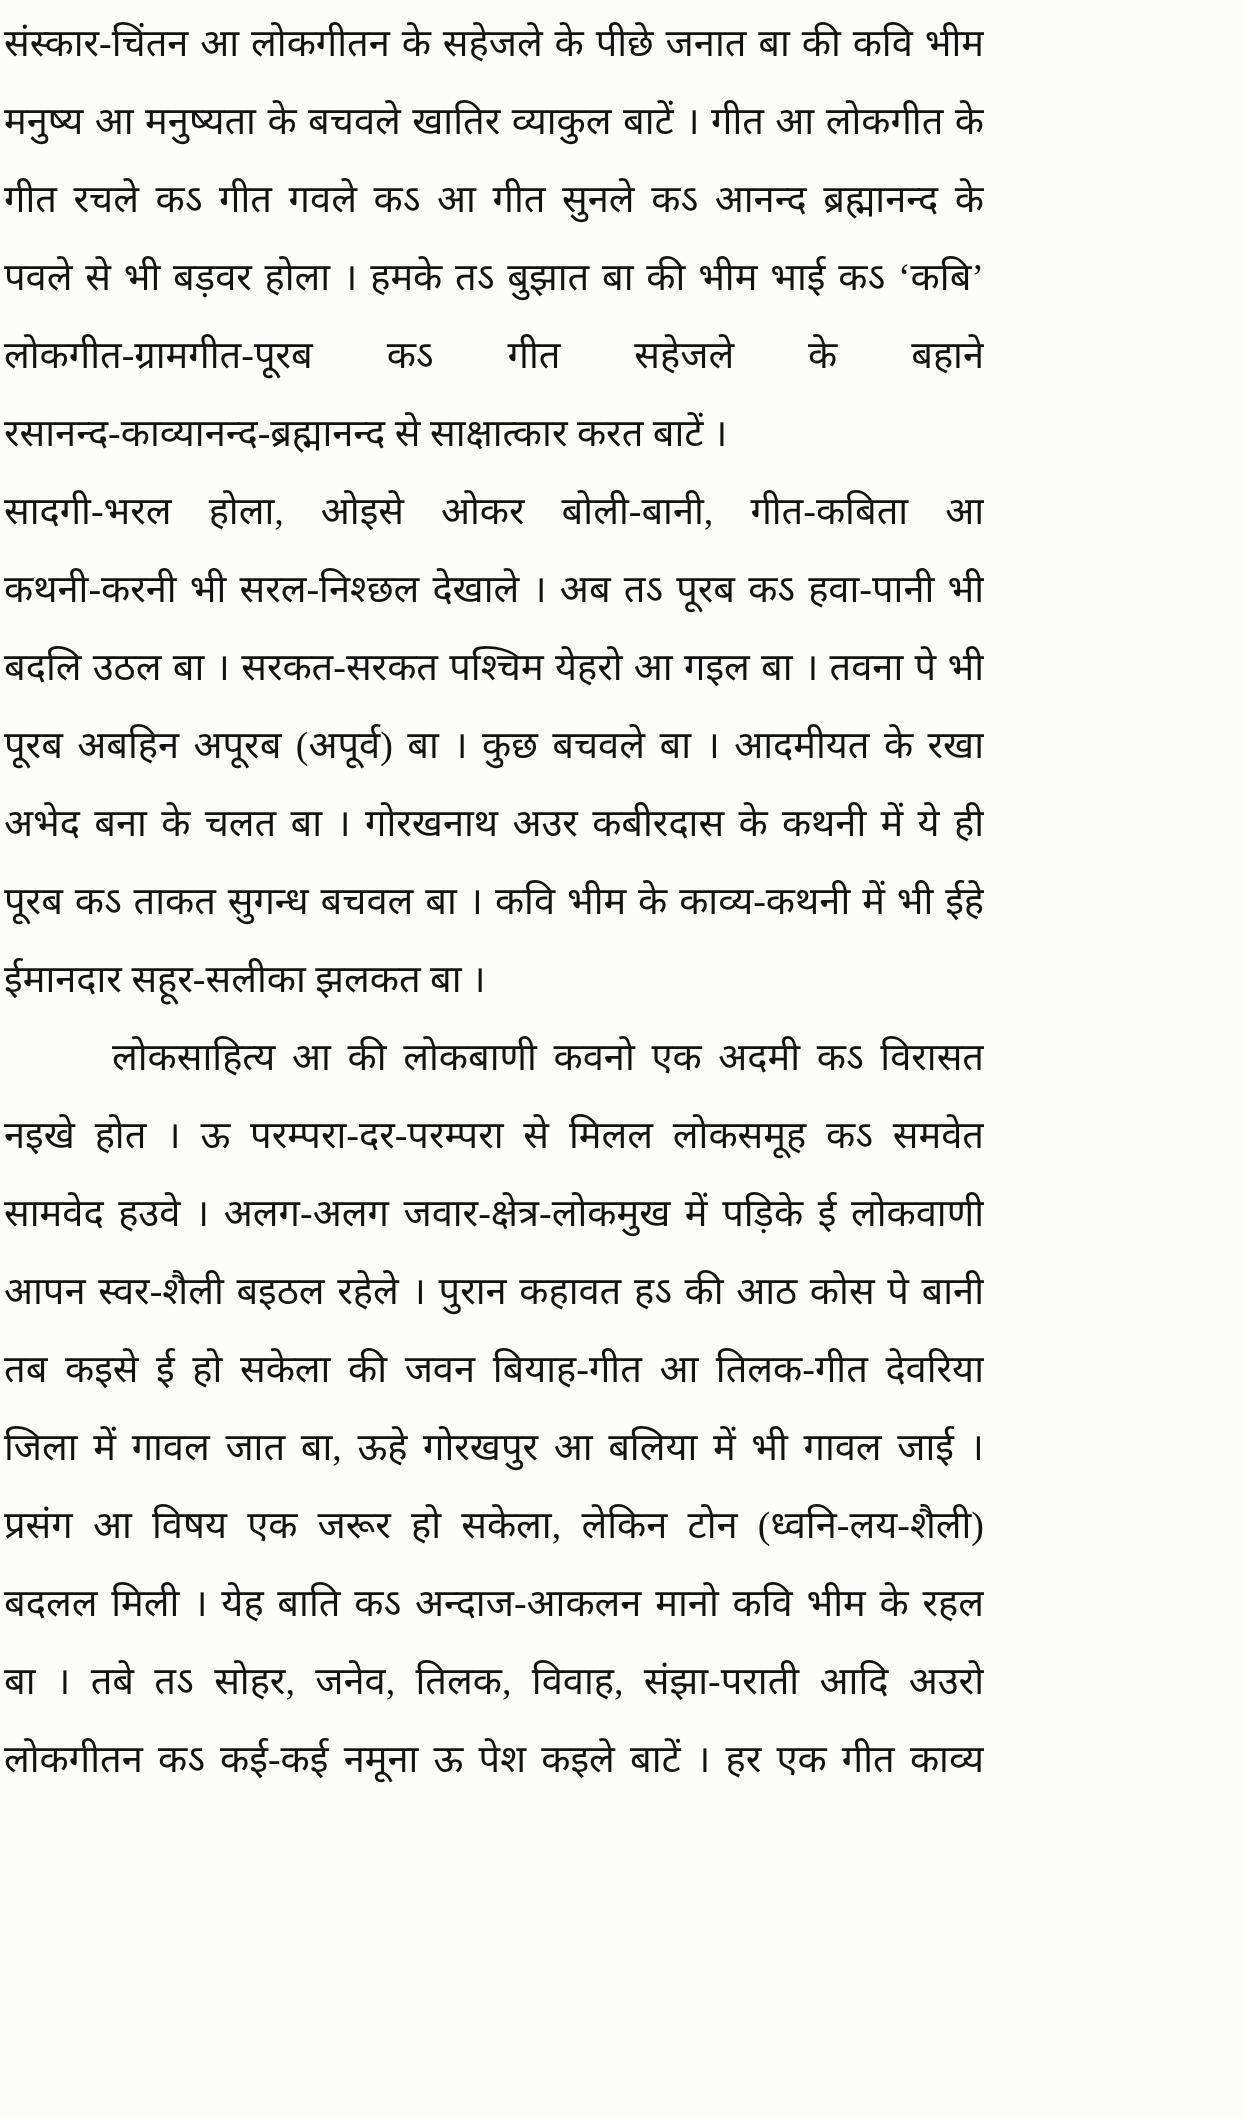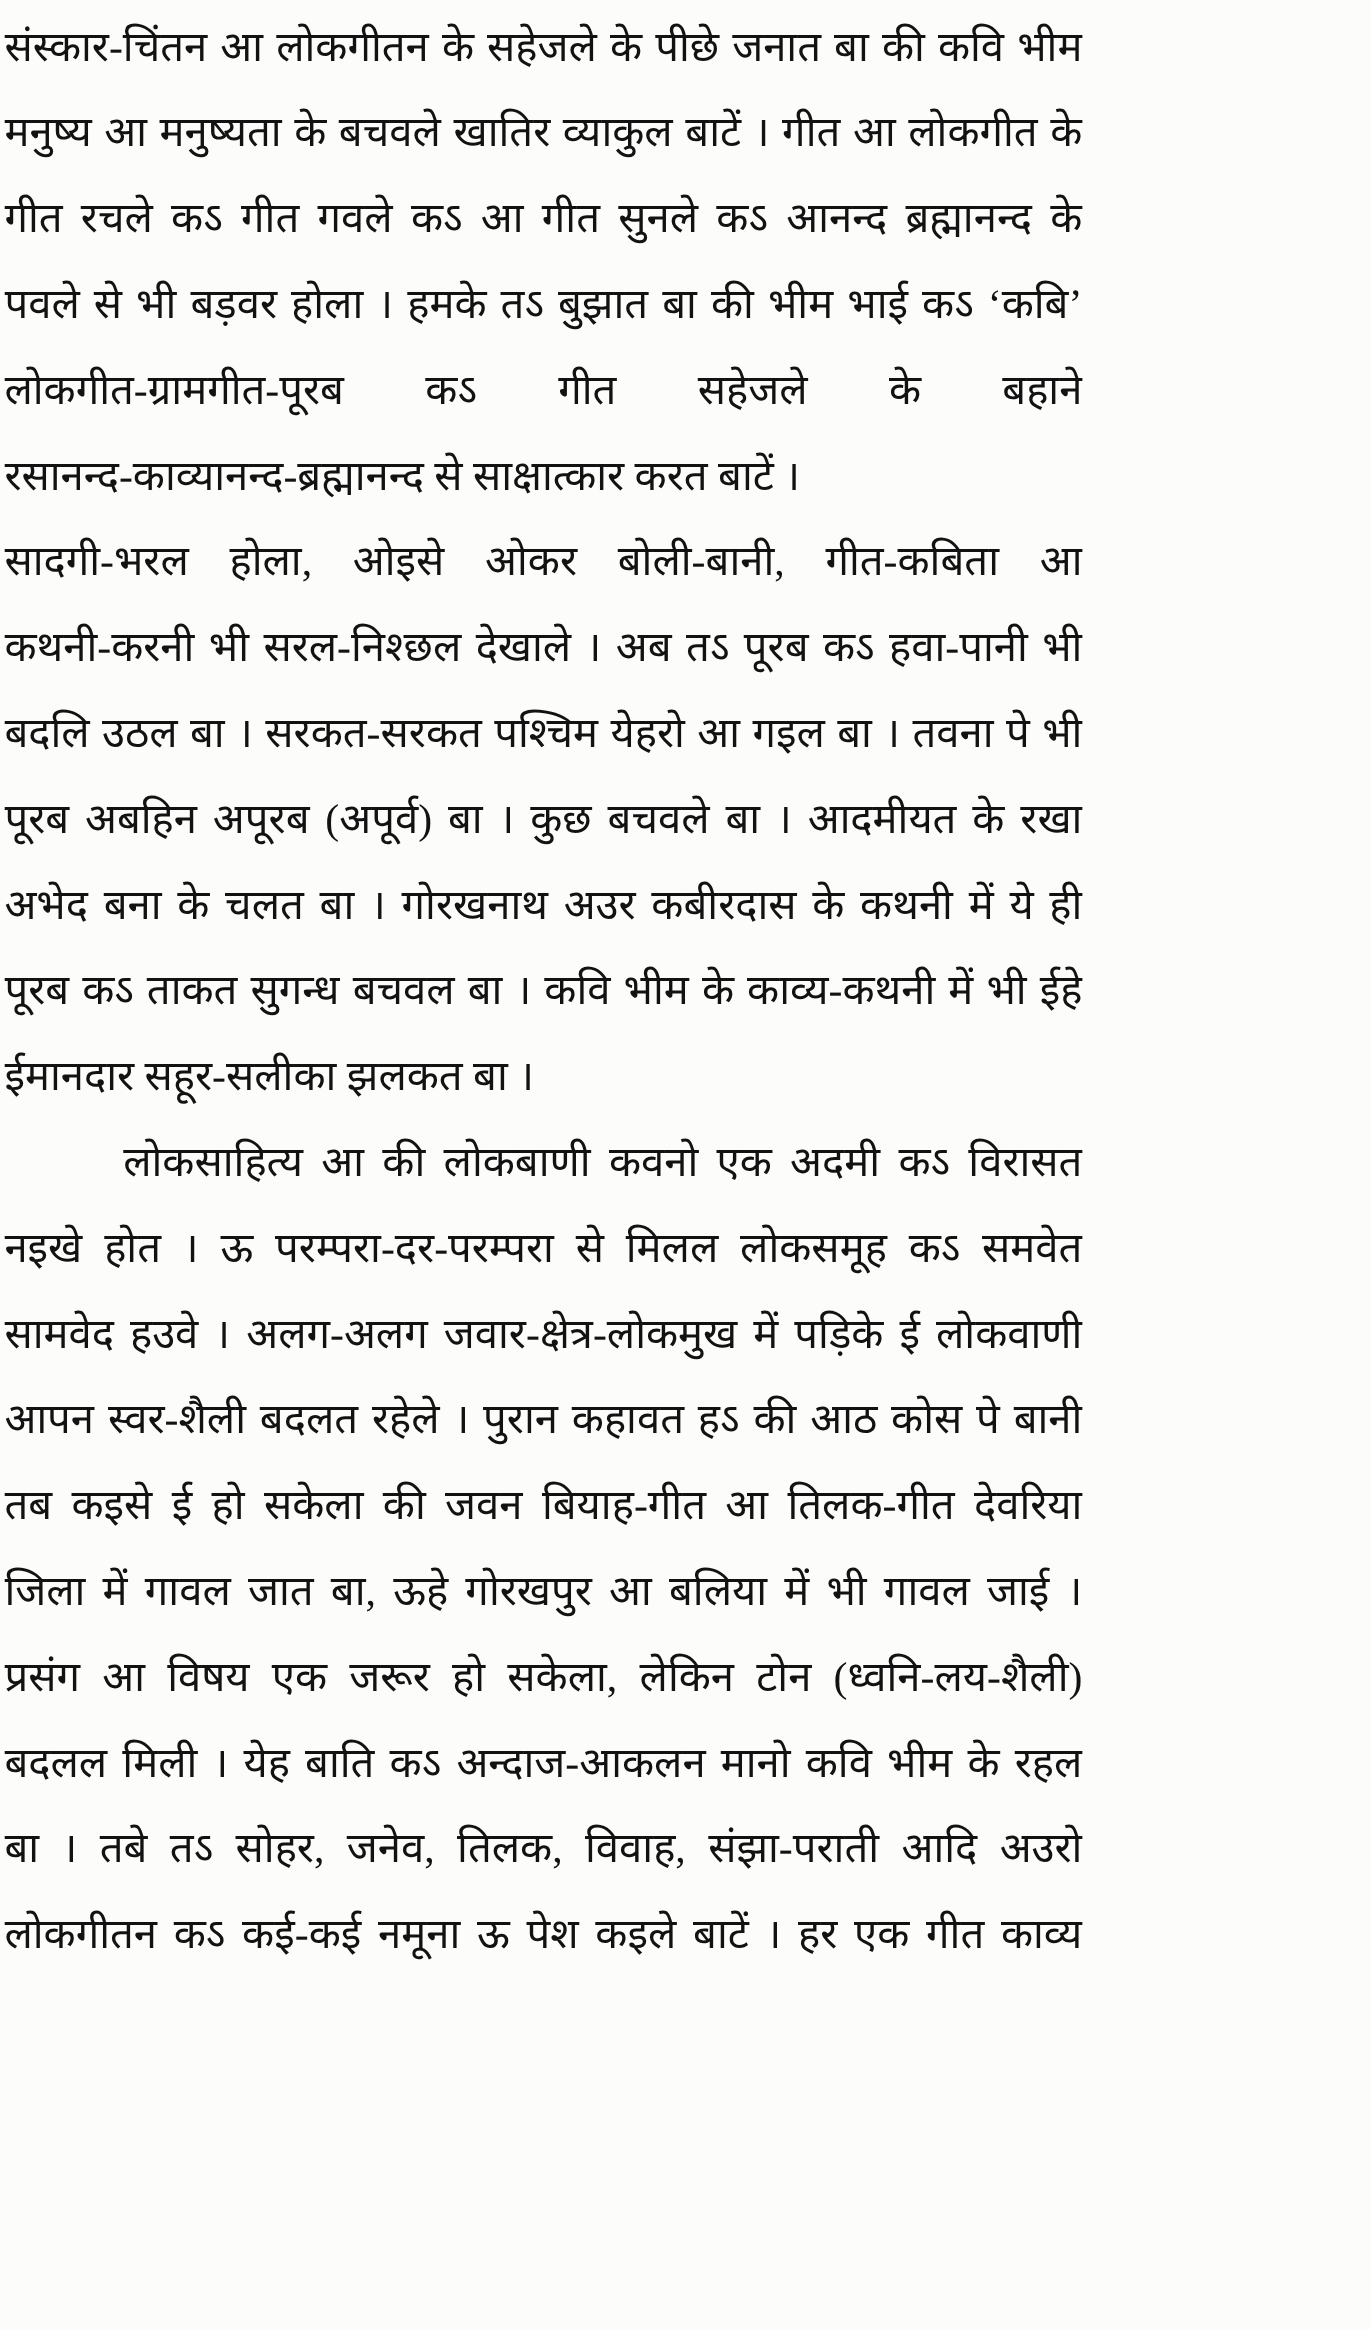--- a/index.html
+++ b/index.html
@@ -58,21 +58,21 @@
       <div class="line just" lang="hi">सादगी-भरल होला, ओइसे ओकर बोली-बानी, गीत-कबिता आ</div>
       <div class="line just" lang="hi">कथनी-करनी भी सरल-निश्छल देखाले । अब तऽ पूरब कऽ हवा-पानी भी</div>
       <div class="line just" lang="hi">बदलि उठल बा । सरकत-सरकत पश्चिम येहरो आ गइल बा । तवना पे भी</div>
       <div class="line just" lang="hi">पूरब अबहिन अपूरब (अपूर्व) बा । कुछ बचवले बा । आदमीयत के रखा</div>
       <div class="line just" lang="hi">अभेद बना के चलत बा । गोरखनाथ अउर कबीरदास के कथनी में ये ही</div>
       <div class="line just" lang="hi">पूरब कऽ ताकत सुगन्ध बचवल बा । कवि भीम के काव्य-कथनी में भी ईहे</div>
       <div class="line flush" lang="hi">ईमानदार सहूर-सलीका झलकत बा ।</div>
       <div class="line just ind" lang="hi">लोकसाहित्य आ की लोकबाणी कवनो एक अदमी कऽ विरासत</div>
       <div class="line just" lang="hi">नइखे होत । ऊ परम्परा-दर-परम्परा से मिलल लोकसमूह कऽ समवेत</div>
       <div class="line just" lang="hi">सामवेद हउवे ।  अलग-अलग जवार-क्षेत्र-लोकमुख में पड़िके ई लोकवाणी</div>
-      <div class="line just" lang="hi">आपन स्वर-शैली बदलत रहेले ।  पुरान कहावत हऽ की आठ कोस पे बानी</div>
+      <div class="line just" lang="hi">आपन स्वर-शैली बइठल रहेले ।  पुरान कहावत हऽ की आठ कोस पे बानी</div>
       <div class="line just" lang="hi">तब कइसे ई हो सकेला की जवन बियाह-गीत आ तिलक-गीत देवरिया</div>
       <div class="line just" lang="hi">जिला में गावल जात बा, ऊहे गोरखपुर आ बलिया में भी गावल जाई ।</div>
       <div class="line just" lang="hi">प्रसंग आ विषय एक जरूर हो सकेला, लेकिन टोन (ध्वनि-लय-शैली)</div>
       <div class="line just" lang="hi">बदलल मिली । येह बाति कऽ अन्दाज-आकलन मानो कवि भीम के रहल</div>
       <div class="line just" lang="hi">बा ।  तबे तऽ सोहर, जनेव, तिलक, विवाह, संझा-पराती आदि अउरो</div>
       <div class="line just" lang="hi">लोकगीतन कऽ कई-कई नमूना ऊ पेश कइले बाटें ।  हर एक गीत काव्य</div>
     </div>
 </div>
 
 </body></html>

